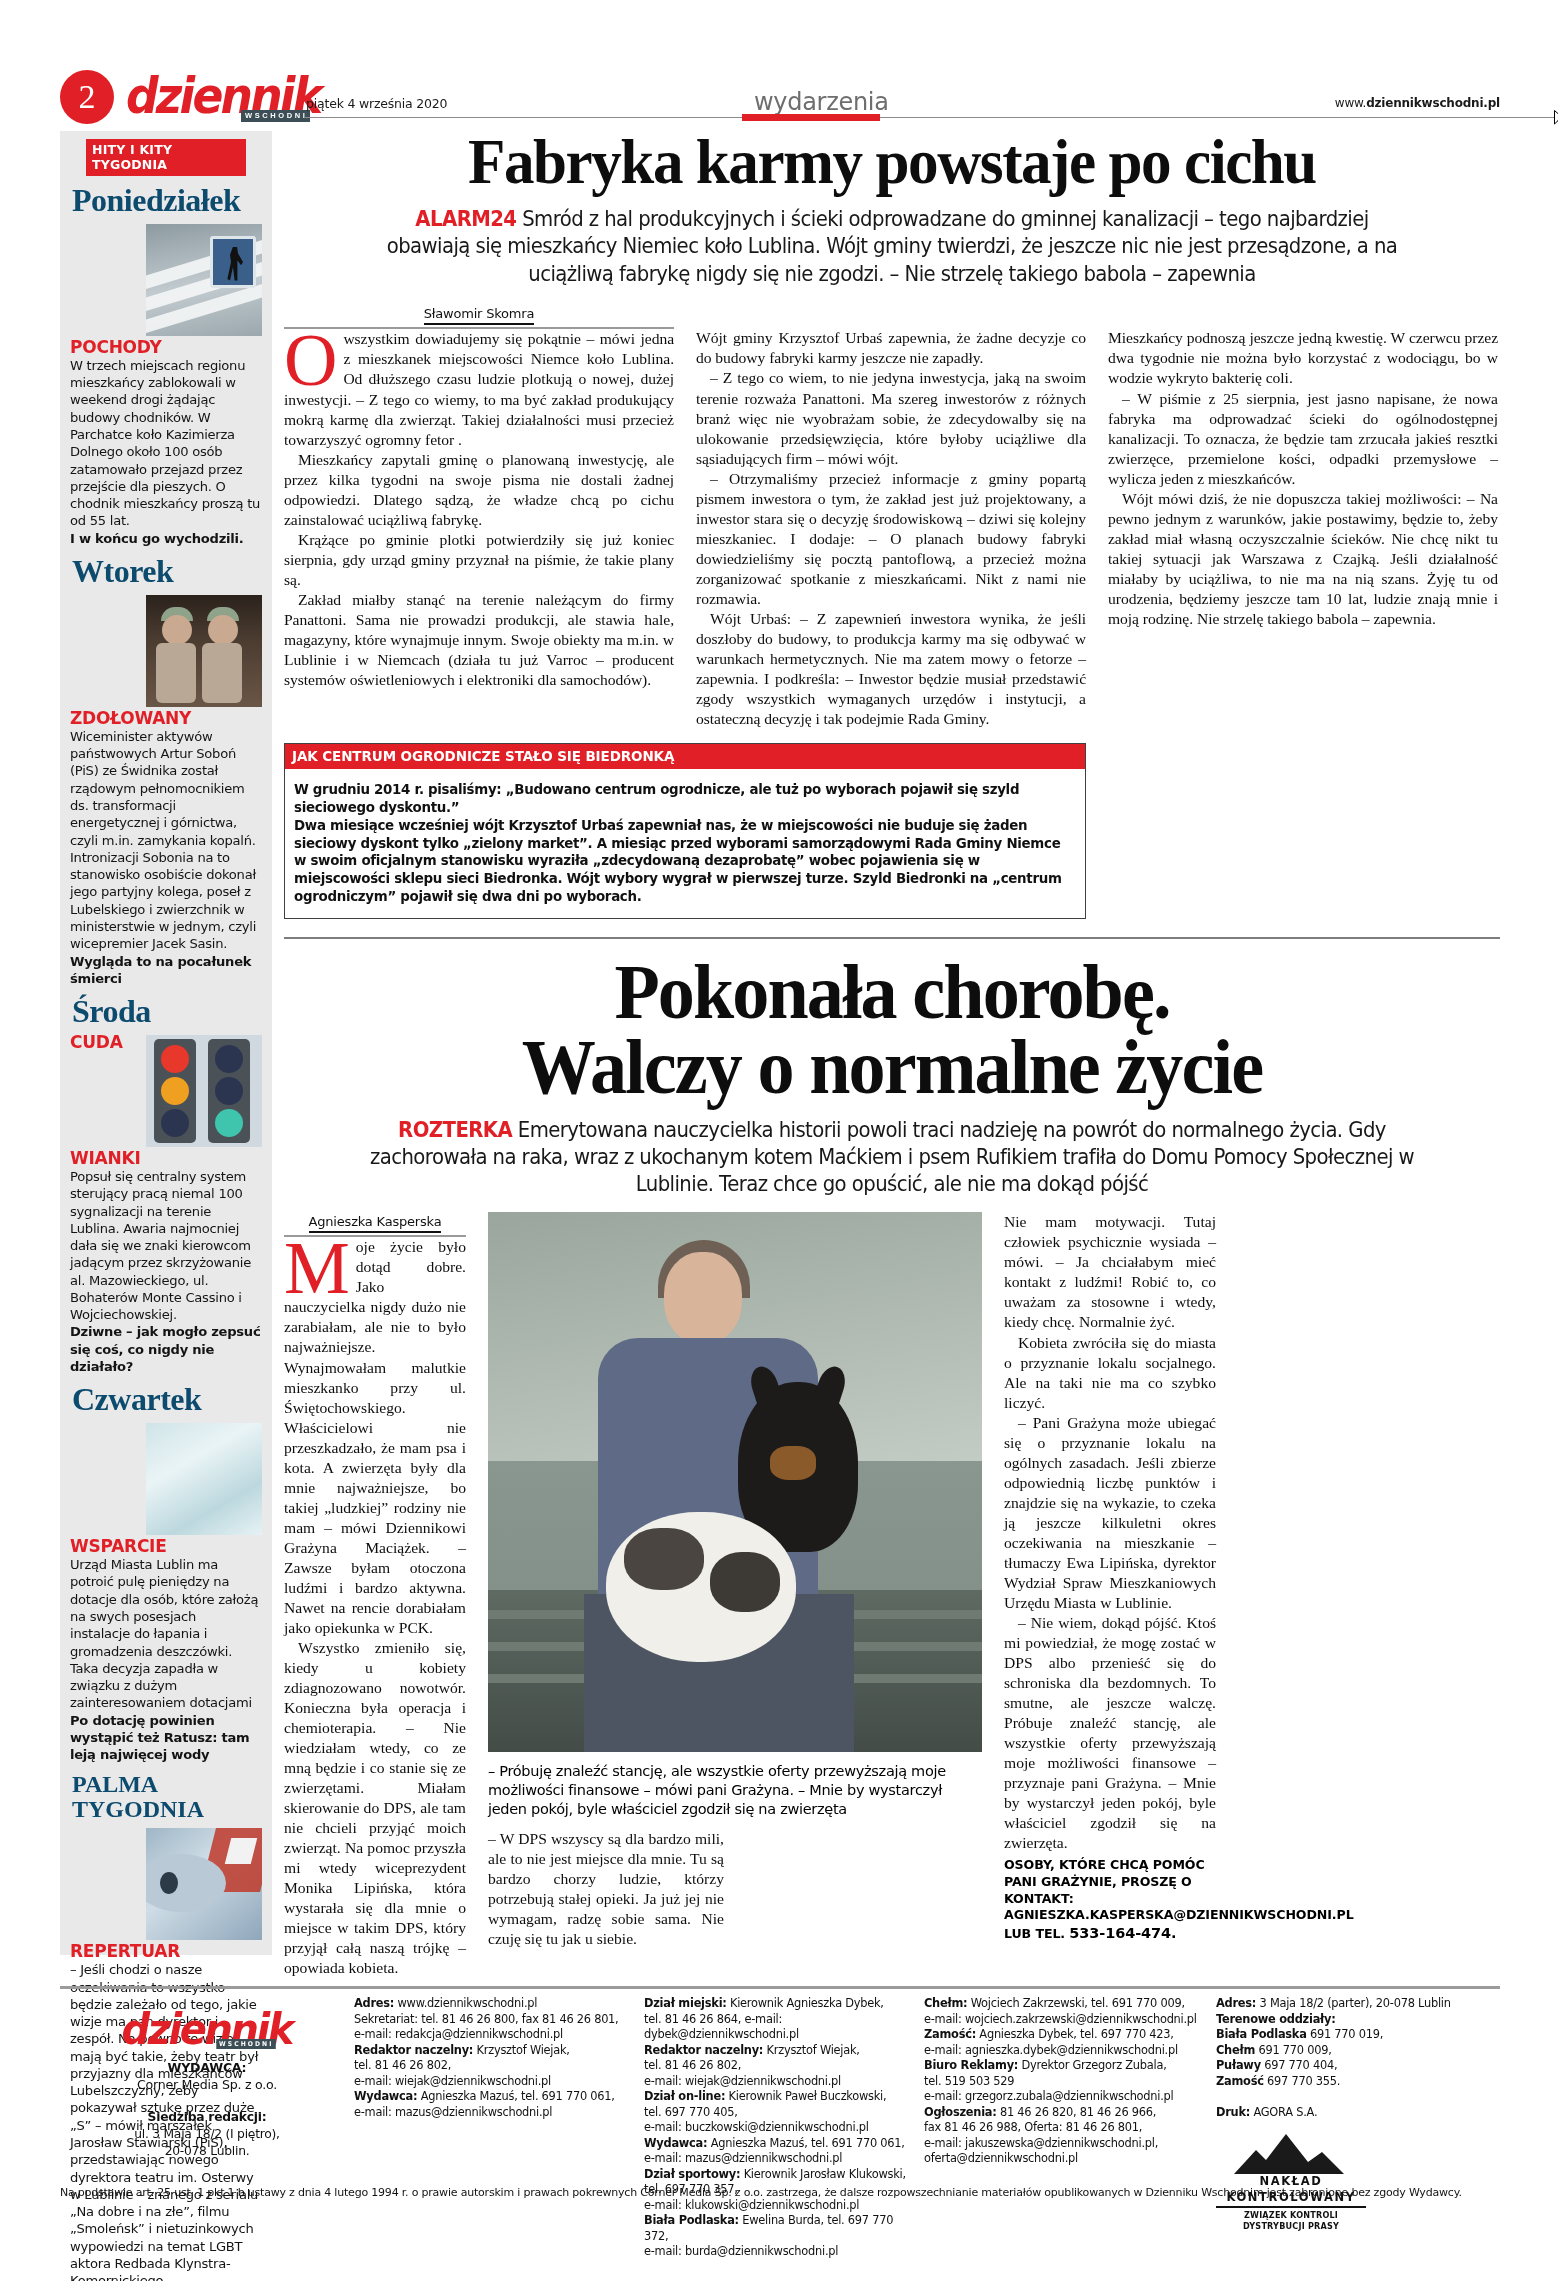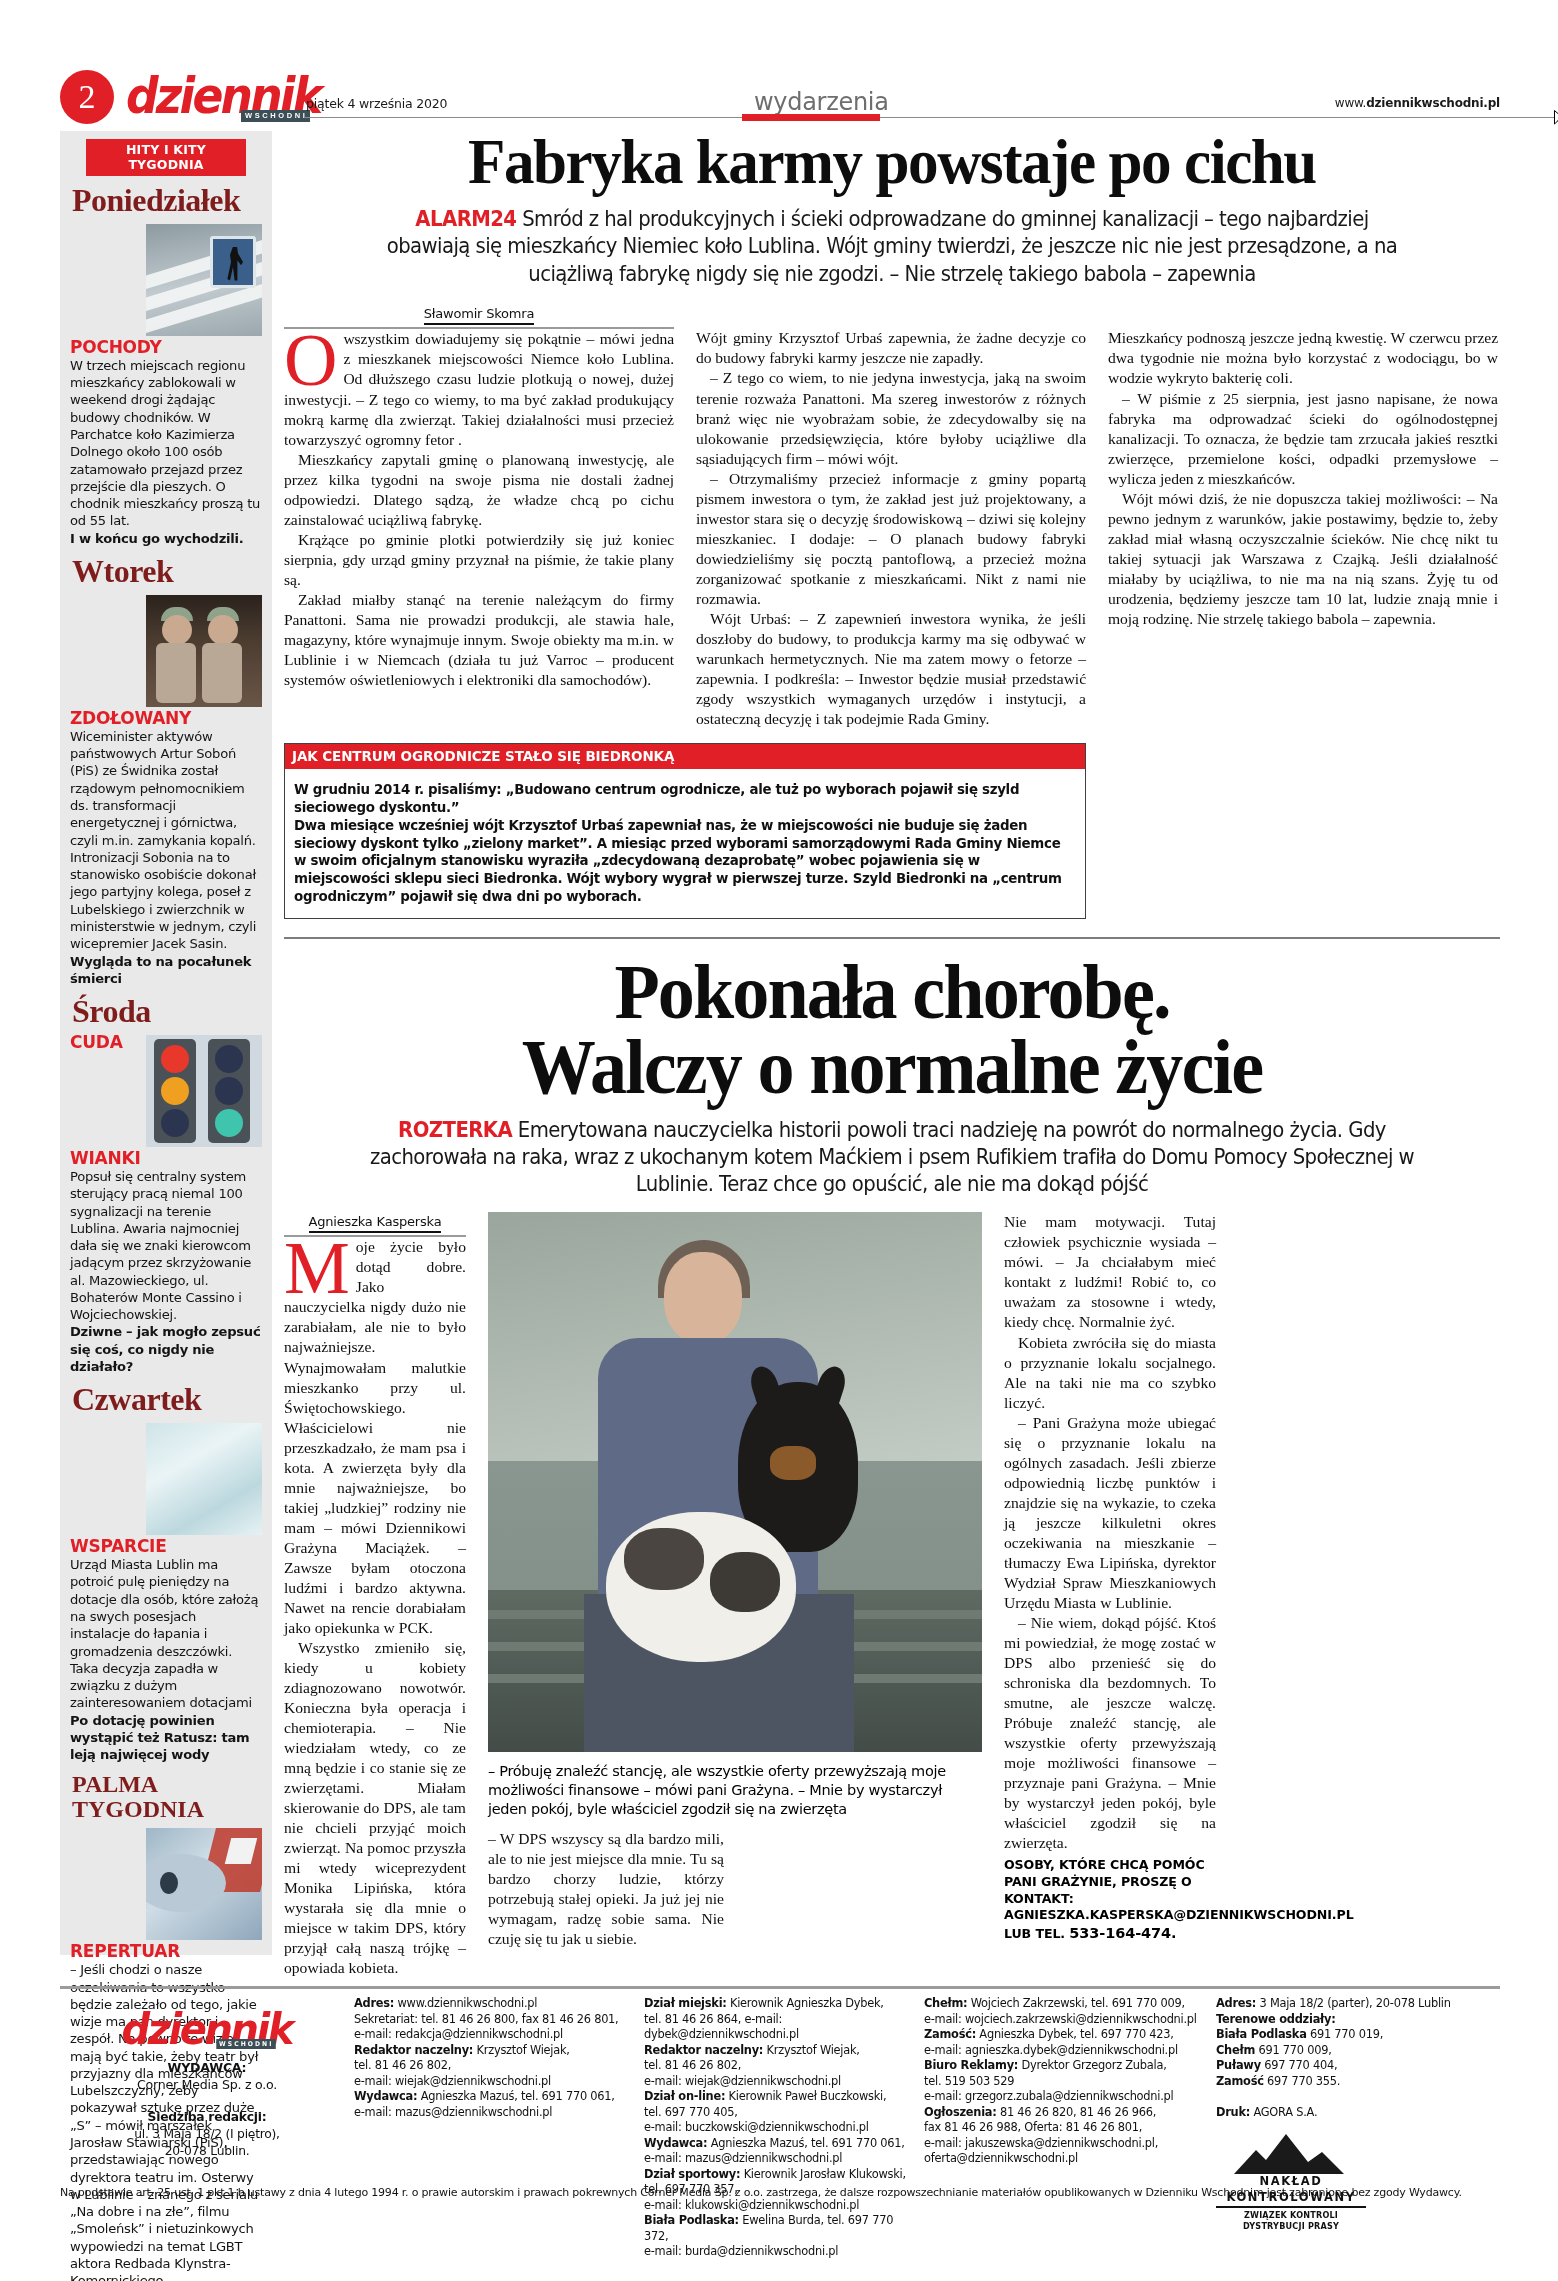--- a/index.html
+++ b/index.html
@@ -75,27 +75,27 @@
   
   .sidebar {
     position:absolute; left:60px; top:131px; width:212px; height:1824px;
     background:#e9e9e9;
     padding:0 8px 6px 8px;
   }
   .sidebar-flag {
     margin:8px auto 0 auto;
     background:#e01f26; color:#fff;
     font-size:12.5px; font-weight:bold; letter-spacing:0.2px;
-    text-align:center; padding:3px 6px 4px 6px;
+    padding:3px 6px 4px 6px;
     width:160px;
     font-family:"DejaVu Sans", sans-serif;
   }
   .day-title {
     font-family:"Liberation Serif", serif;
-    font-size:32px; font-weight:bold; color:#7f1d1d;
+    font-size:32px; font-weight:bold; color:#0c4a6e;
     margin:8px 0 4px 2px; line-height:1.05;
     letter-spacing:-0.5px;
   }
   .day-title.small-caps {
     font-size:24px; letter-spacing:0px;
   }
   .kicker {
     color:#e01f26; font-weight:bold; font-size:17px;
     font-family:"DejaVu Sans", sans-serif;
     line-height:1.08;

